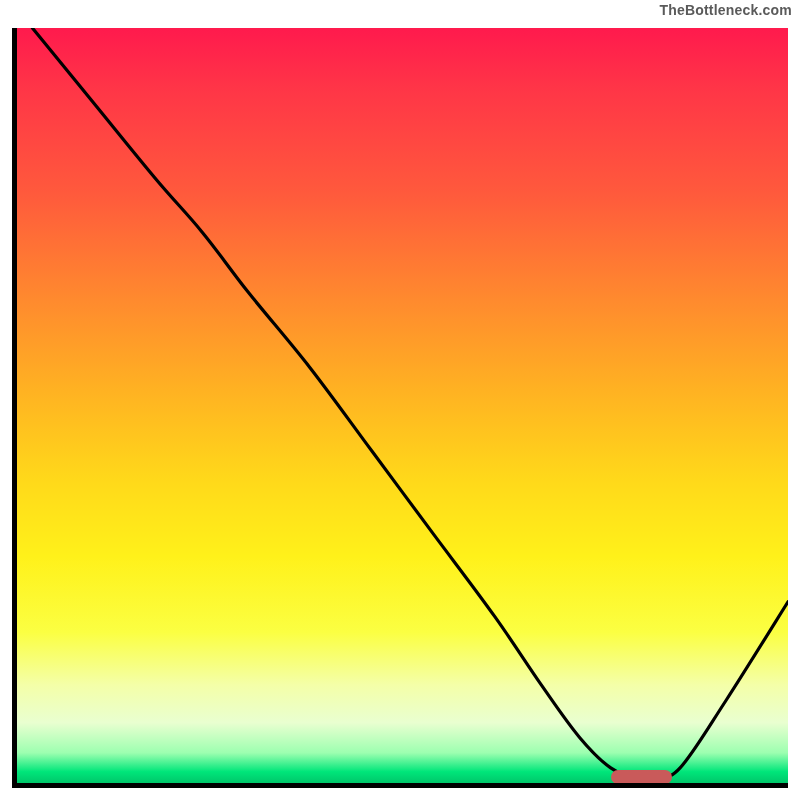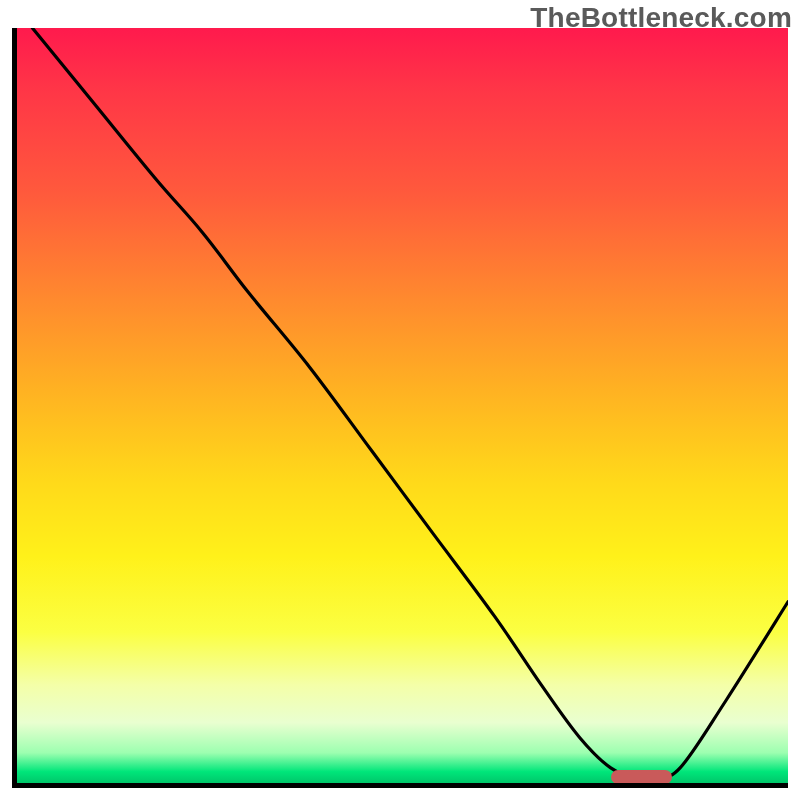--- a/index.html
+++ b/index.html
@@ -12,21 +12,21 @@
   }
   .wrapper {
     position: relative;
     width: 800px;
     height: 800px;
   }
   .watermark {
     position: absolute;
     top: 2px;
     right: 8px;
-    font-size: 28px;
+    font-size: 14px;
     font-weight: bold;
     color: #5a5a5a;
     letter-spacing: 0.2px;
     z-index: 10;
   }
   .plot-frame {
     position: absolute;
     left: 12px;
     top: 28px;
     width: 776px;

